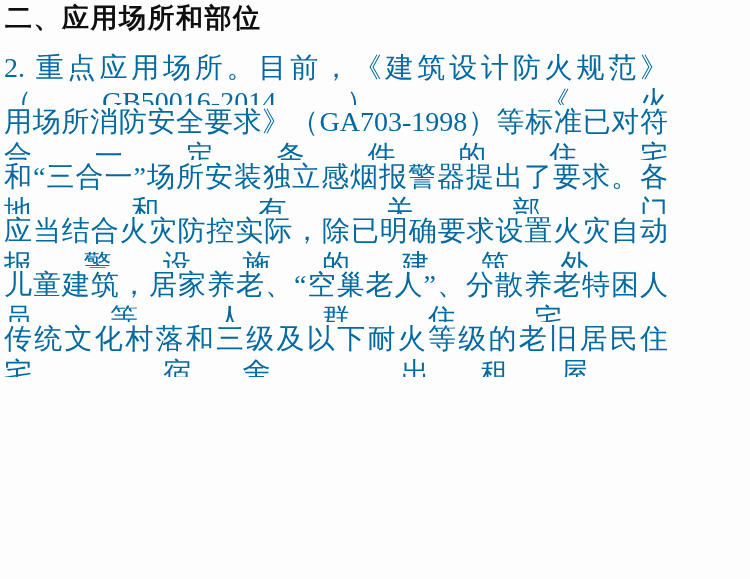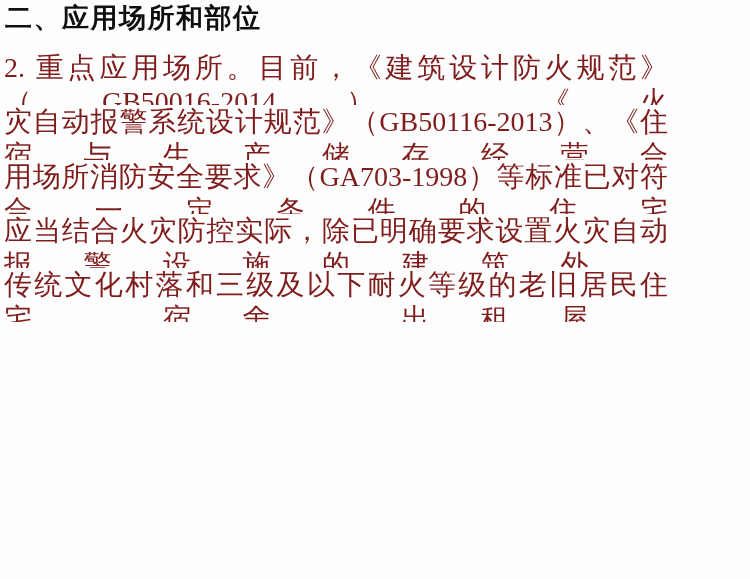--- a/index.html
+++ b/index.html
@@ -34,34 +34,35 @@
       top: 51px;
       left: 4px;
       right: 4px;
     }
     .pline {
       height: 54.3px;
       overflow: hidden;
       font-family: "Liberation Serif", serif;
       font-size: 28px;
       line-height: 34px;
-      color: #7f1d1d;
+      color: #0369a1;
       text-align: justify;
       text-align-last: justify;
       -moz-text-align-last: justify;
     }
   </style>
 </head>
 <body>
 
 <div class="page">
 
   <div class="heading">二、应用场所和部位</div>
 
   <div class="body-text">
     <div class="pline">2. 重点应用场所。目前，《建筑设计防火规范》（GB50016-2014）、《火</div>
-    <div class="pline">灾自动报警系统设计规范》（GB50116-2013）、《住宿与生产储存经营合</div>
     <div class="pline">用场所消防安全要求》（GA703-1998）等标准已对符合一定条件的住宅</div>
+    <div class="pline">和“三合一”场所安装独立感烟报警器提出了要求。各地和有关部门</div>
     <div class="pline">应当结合火灾防控实际，除已明确要求设置火灾自动报警设施的建筑外，</div>
+    <div class="pline">儿童建筑，居家养老、“空巢老人”、分散养老特困人员等人群住宅，</div>
     <div class="pline">传统文化村落和三级及以下耐火等级的老旧居民住宅，宿舍、出租屋、</div>
   </div>
 
 </div>
 
 </body></html>

